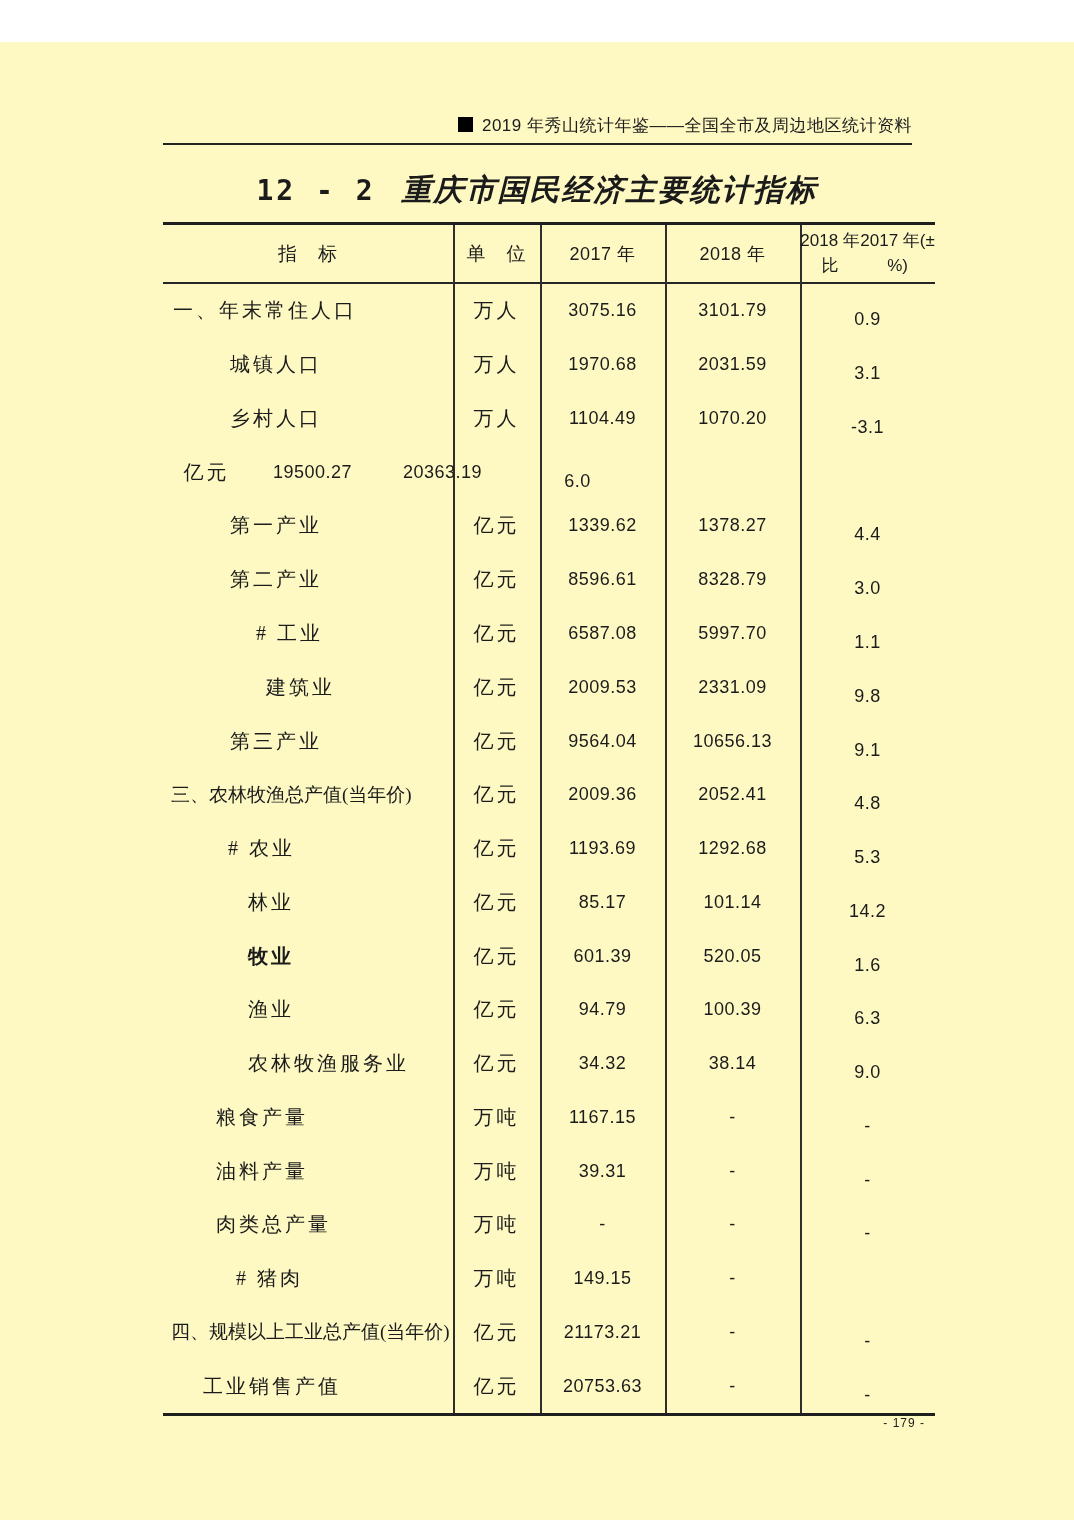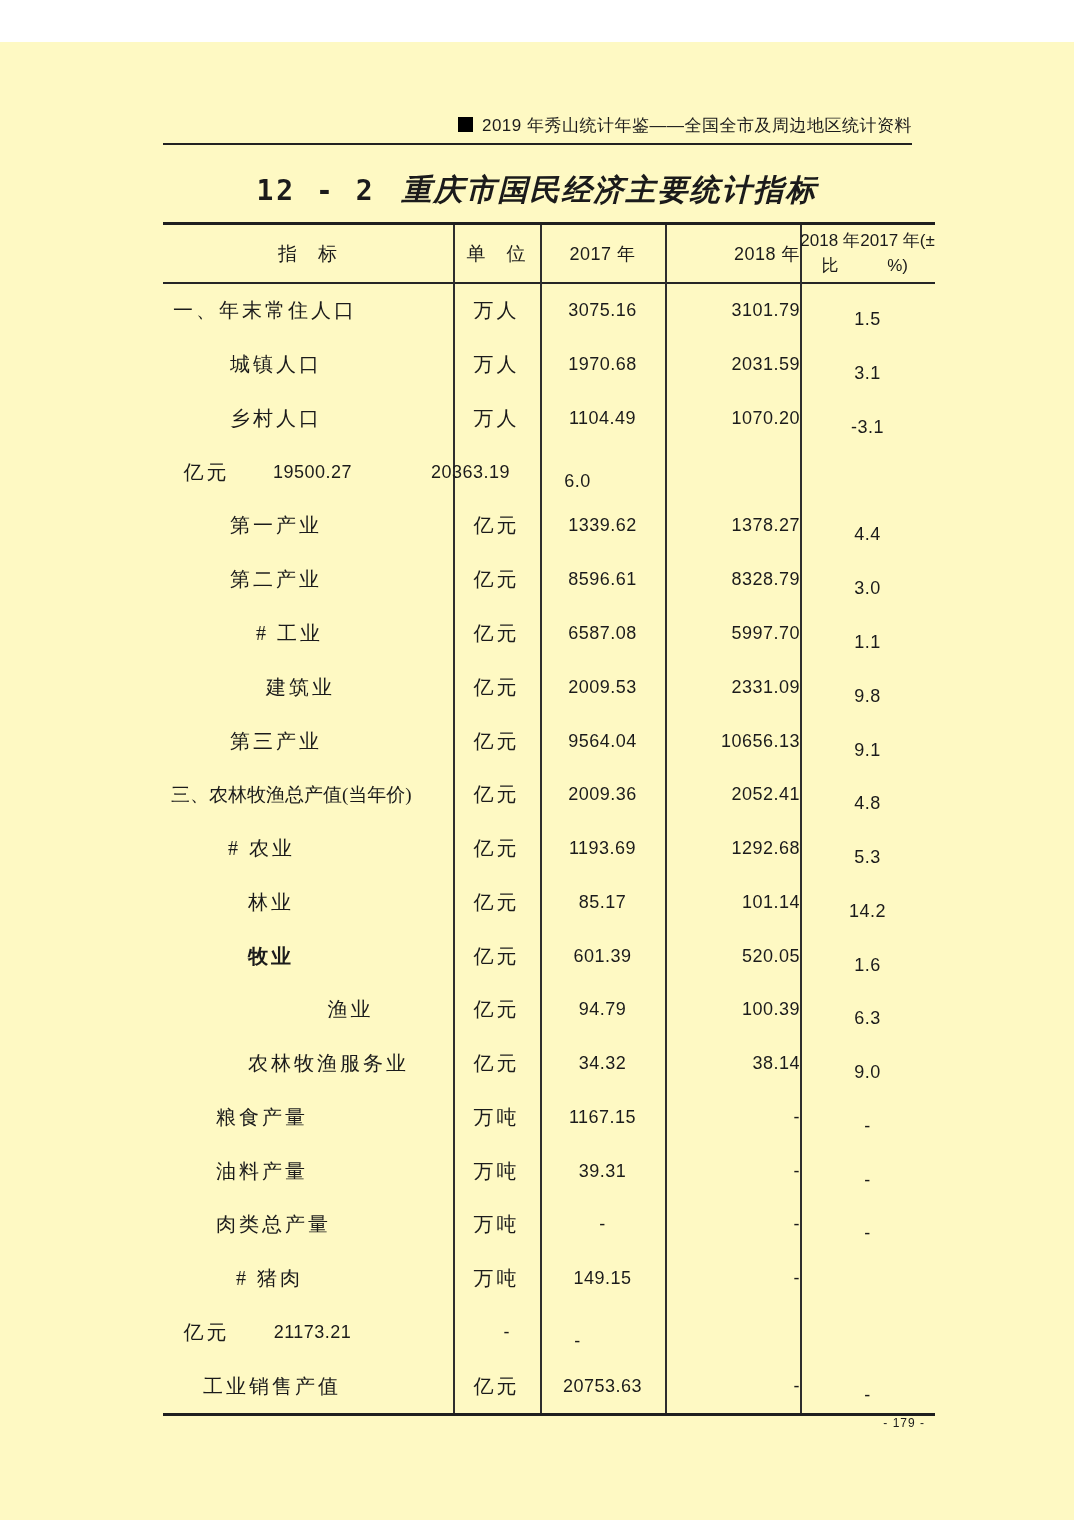--- a/index.html
+++ b/index.html
@@ -96,21 +96,21 @@
   }
   .row {
     flex: 1 1 0;
     display: flex;
     align-items: center;
   }
   .cell { position: relative; z-index: 1; }
   .c-ind  { width: 290px; text-align: left; }
   .c-unit { width: 87px;  text-align: center; }
   .c-2017 { width: 125px; text-align: center; }
-  .c-2018 { width: 135px; text-align: right; }
+  .c-2018 { width: 135px; text-align: center; }
   .c-chg  { width: 135px; text-align: center; transform: translateY(9px); }
   .c-chg2 {
     width: 135px; text-align: center;
     font-size: 17px; line-height: 1.45;
     display: flex; flex-direction: row;
   }
 
   .cjk { font-size: 20px; letter-spacing: 3px; }
   .tight { font-size: 19px; letter-spacing: 0; }
   .num {
@@ -168,21 +168,21 @@
         <span class="num-line">2017 年(±%)</span>
       </div>
     </div>
 
     <div class="tbody" id="tbody">
   <div class="row">
     <div class="cell c-ind cjk" style="padding-left: 10px;">一、年末常住人口</div>
     <div class="cell c-unit cjk">万人</div>
     <div class="cell c-2017 num">3075.16</div>
     <div class="cell c-2018 num">3101.79</div>
-    <div class="cell c-chg num">1.5</div>
+    <div class="cell c-chg num">0.9</div>
   </div>
 
   <div class="row">
     <div class="cell c-ind cjk" style="padding-left: 67px;">城镇人口</div>
     <div class="cell c-unit cjk">万人</div>
     <div class="cell c-2017 num">1970.68</div>
     <div class="cell c-2018 num">2031.59</div>
     <div class="cell c-chg num">3.1</div>
   </div>
 
@@ -267,21 +267,21 @@
 
   <div class="row">
     <div class="cell c-ind cjk" style="padding-left: 85px; font-weight: bold;">牧业</div>
     <div class="cell c-unit cjk">亿元</div>
     <div class="cell c-2017 num">601.39</div>
     <div class="cell c-2018 num">520.05</div>
     <div class="cell c-chg num">1.6</div>
   </div>
 
   <div class="row">
-    <div class="cell c-ind cjk" style="padding-left: 85px; text-align: center;">渔业</div>
+    <div class="cell c-ind cjk" style="padding-left: 85px;">渔业</div>
     <div class="cell c-unit cjk">亿元</div>
     <div class="cell c-2017 num">94.79</div>
     <div class="cell c-2018 num">100.39</div>
     <div class="cell c-chg num">6.3</div>
   </div>
 
   <div class="row">
     <div class="cell c-ind cjk" style="padding-left: 85px;">农林牧渔服务业</div>
     <div class="cell c-unit cjk">亿元</div>
     <div class="cell c-2017 num">34.32</div>
@@ -315,20 +315,21 @@
 
   <div class="row">
     <div class="cell c-ind cjk" style="padding-left: 73px;"># 猪肉</div>
     <div class="cell c-unit cjk">万吨</div>
     <div class="cell c-2017 num">149.15</div>
     <div class="cell c-2018 num">-</div>
     <div class="cell c-chg num"></div>
   </div>
 
   <div class="row">
+    <div class="cell c-ind cjk tight" style="padding-left: 8px;">四、规模以上工业总产值(当年价)</div>
     <div class="cell c-unit cjk">亿元</div>
     <div class="cell c-2017 num">21173.21</div>
     <div class="cell c-2018 num">-</div>
     <div class="cell c-chg num">-</div>
   </div>
 
   <div class="row">
     <div class="cell c-ind cjk" style="padding-left: 40px;">工业销售产值</div>
     <div class="cell c-unit cjk">亿元</div>
     <div class="cell c-2017 num">20753.63</div>

